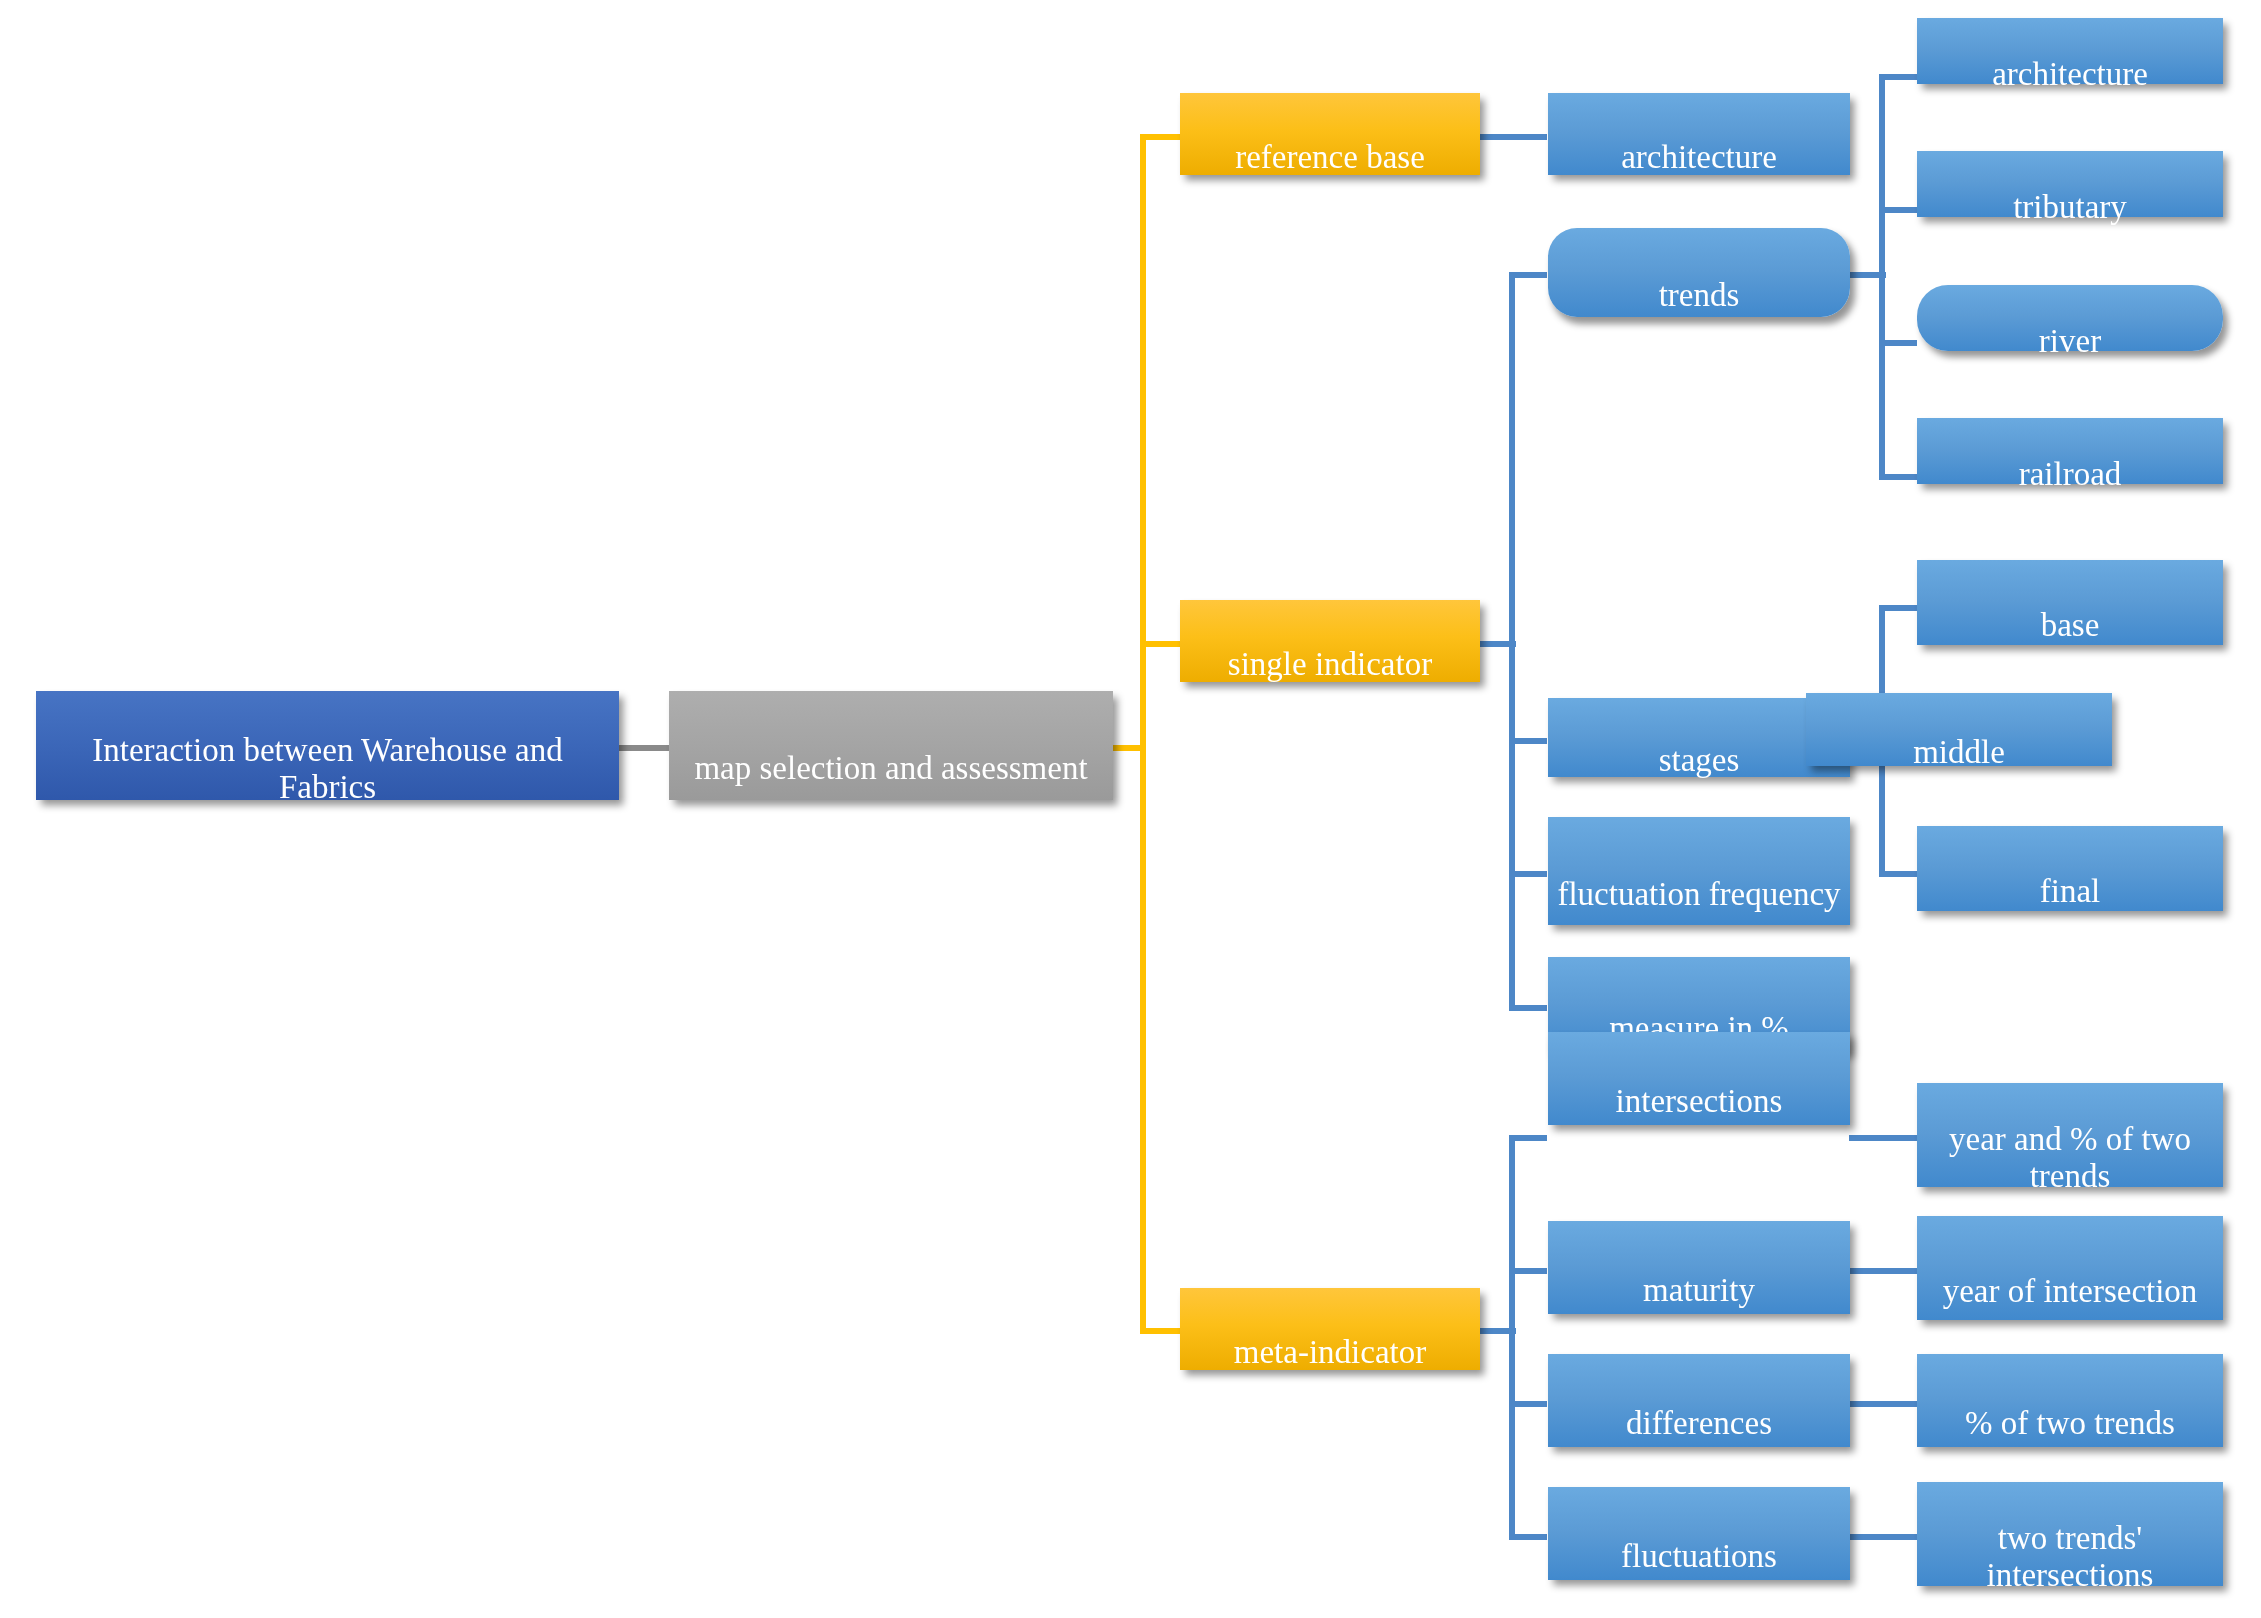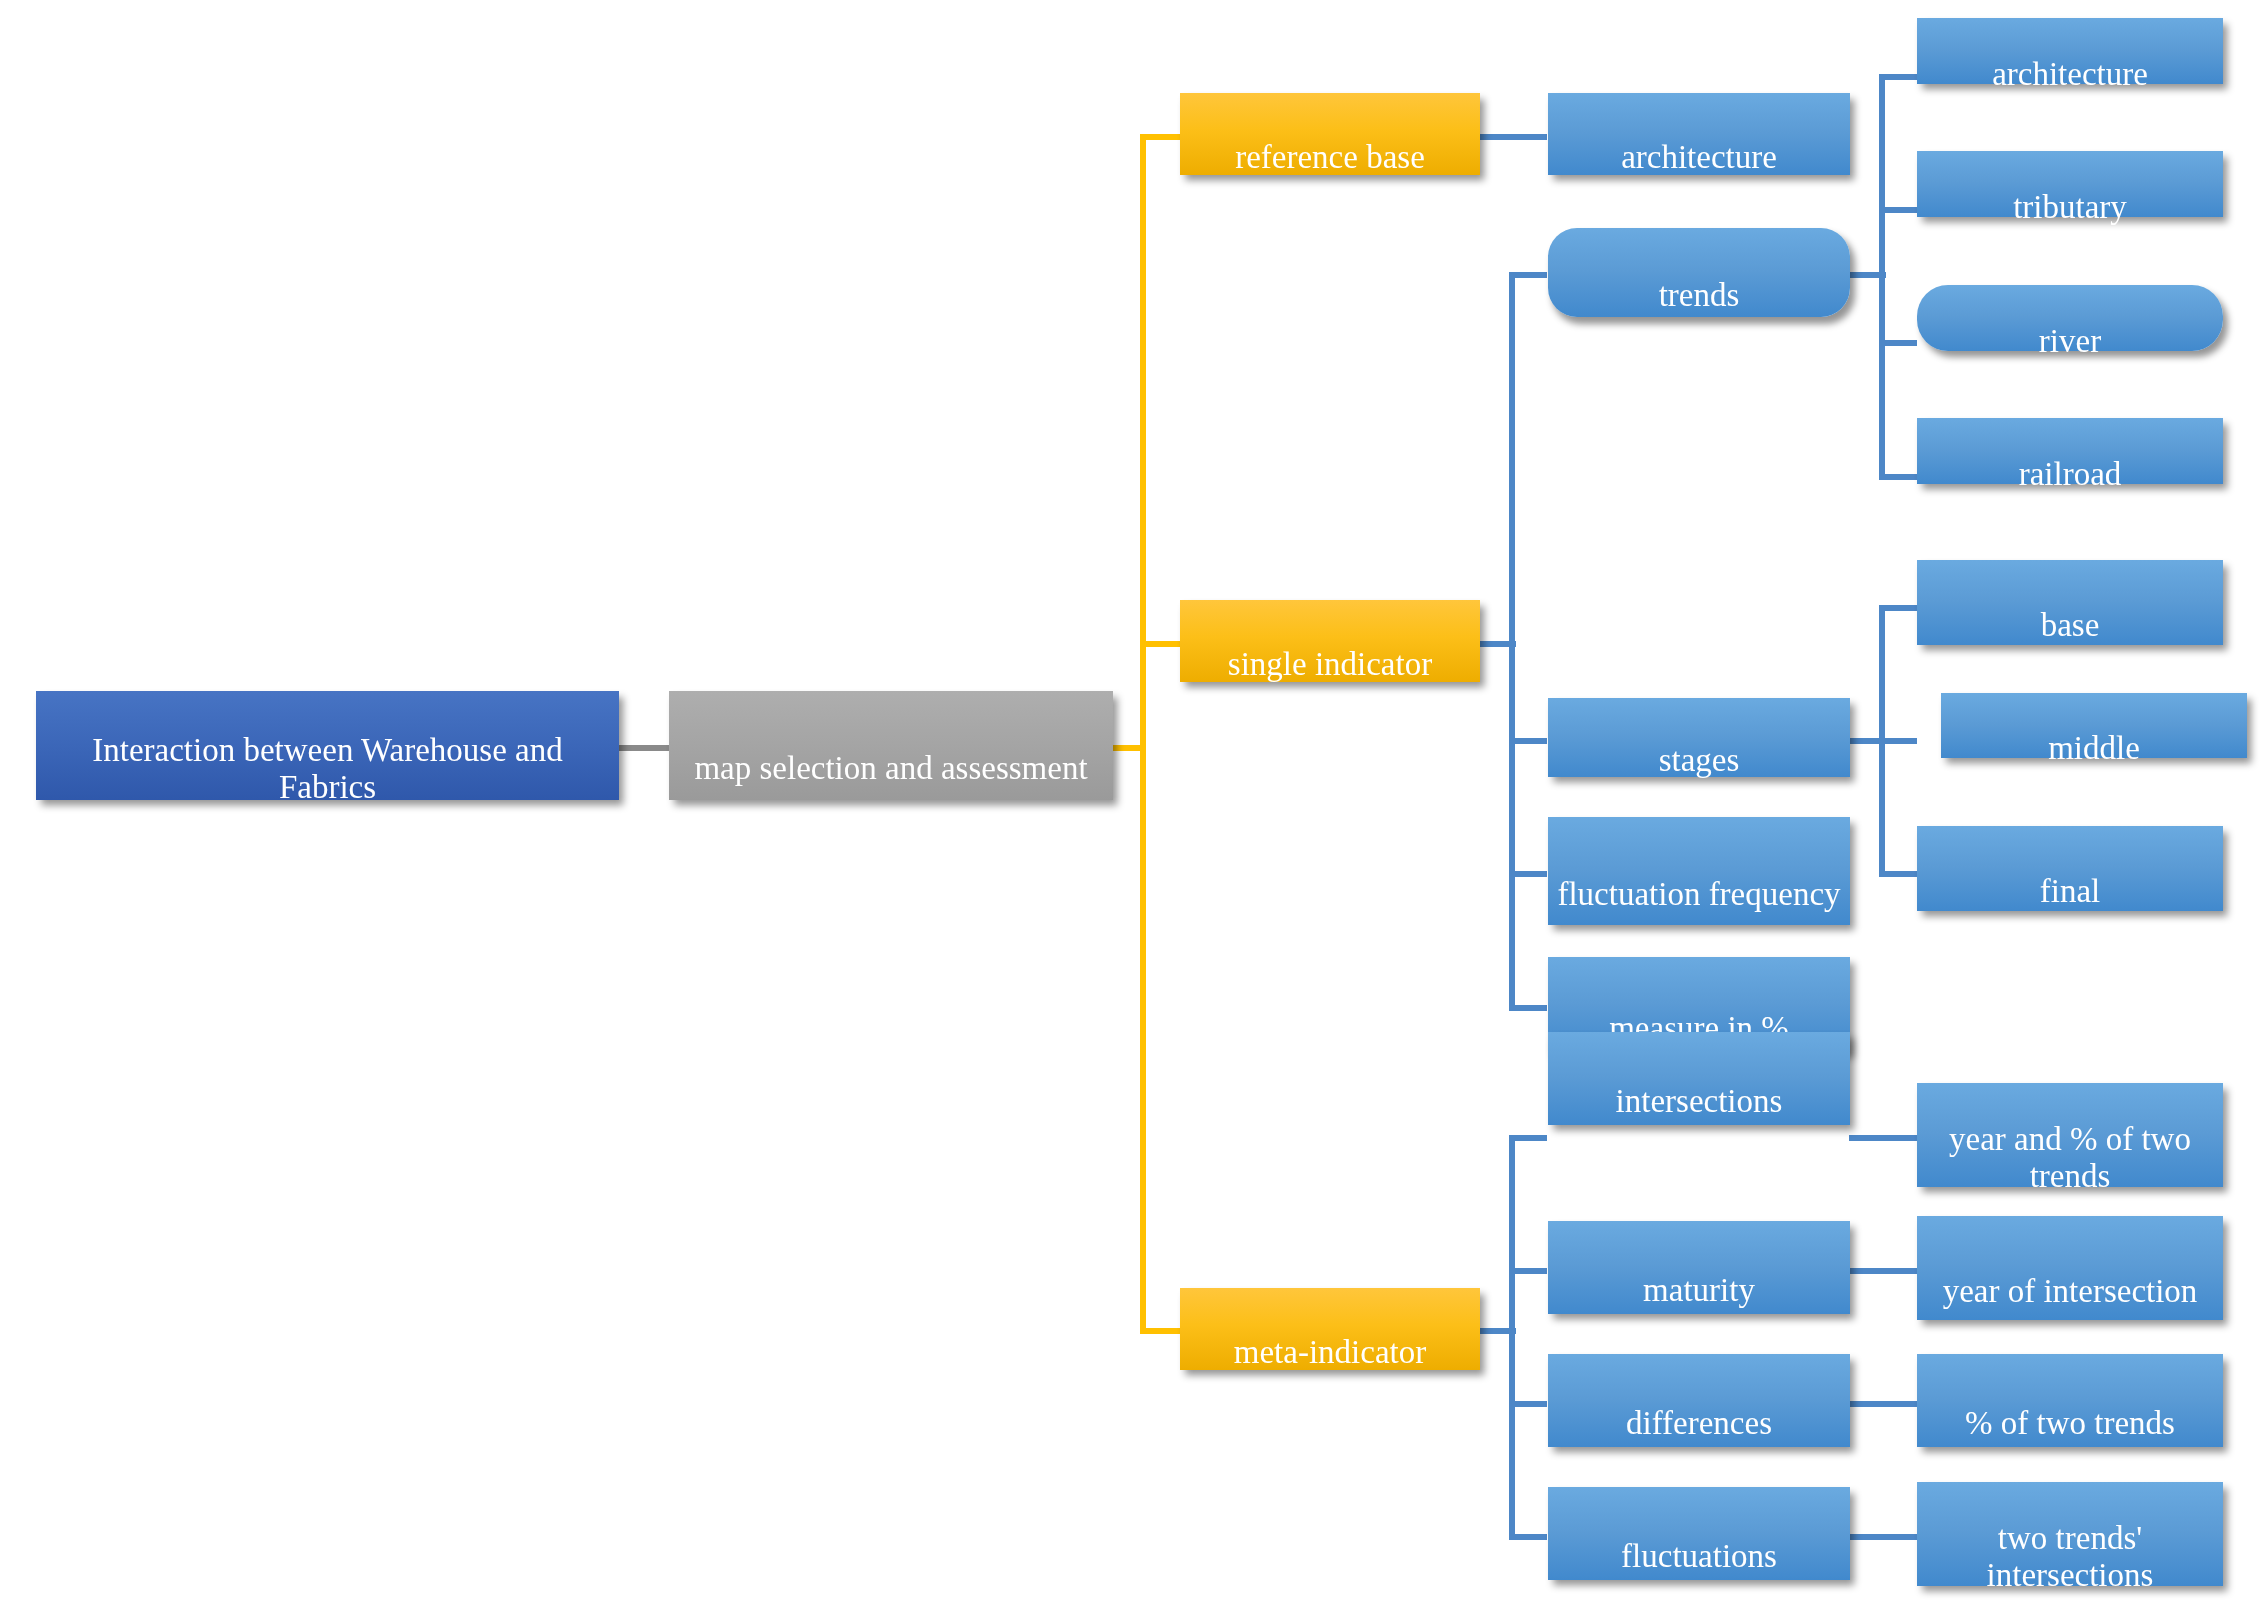--- a/index.html
+++ b/index.html
@@ -170,21 +170,21 @@
   <div class="node blue-node" style="left:1917px; top:285px; width:306px; height:66px;border-radius:31px;">
     <span class="lbl">river</span>
   </div>
   <div class="node blue-node" style="left:1917px; top:418px; width:306px; height:66px;">
     <span class="lbl">railroad</span>
   </div>
 
   <div class="node blue-node" style="left:1917px; top:560px; width:306px; height:85px;">
     <span class="lbl">base</span>
   </div>
-  <div class="node blue-node" style="left:1941px; top:693px; width:306px; height:65px;">
+  <div class="node blue-node" style="left:1806px; top:693px; width:306px; height:73px;">
     <span class="lbl">middle</span>
   </div>
   <div class="node blue-node" style="left:1917px; top:826px; width:306px; height:85px;">
     <span class="lbl">final</span>
   </div>
 
   <div class="node blue-node" style="left:1917px; top:1083px; width:306px; height:104px;">
     <span class="lbl">year and % of two trends</span>
   </div>
   <div class="node blue-node" style="left:1917px; top:1216px; width:306px; height:104px;">

